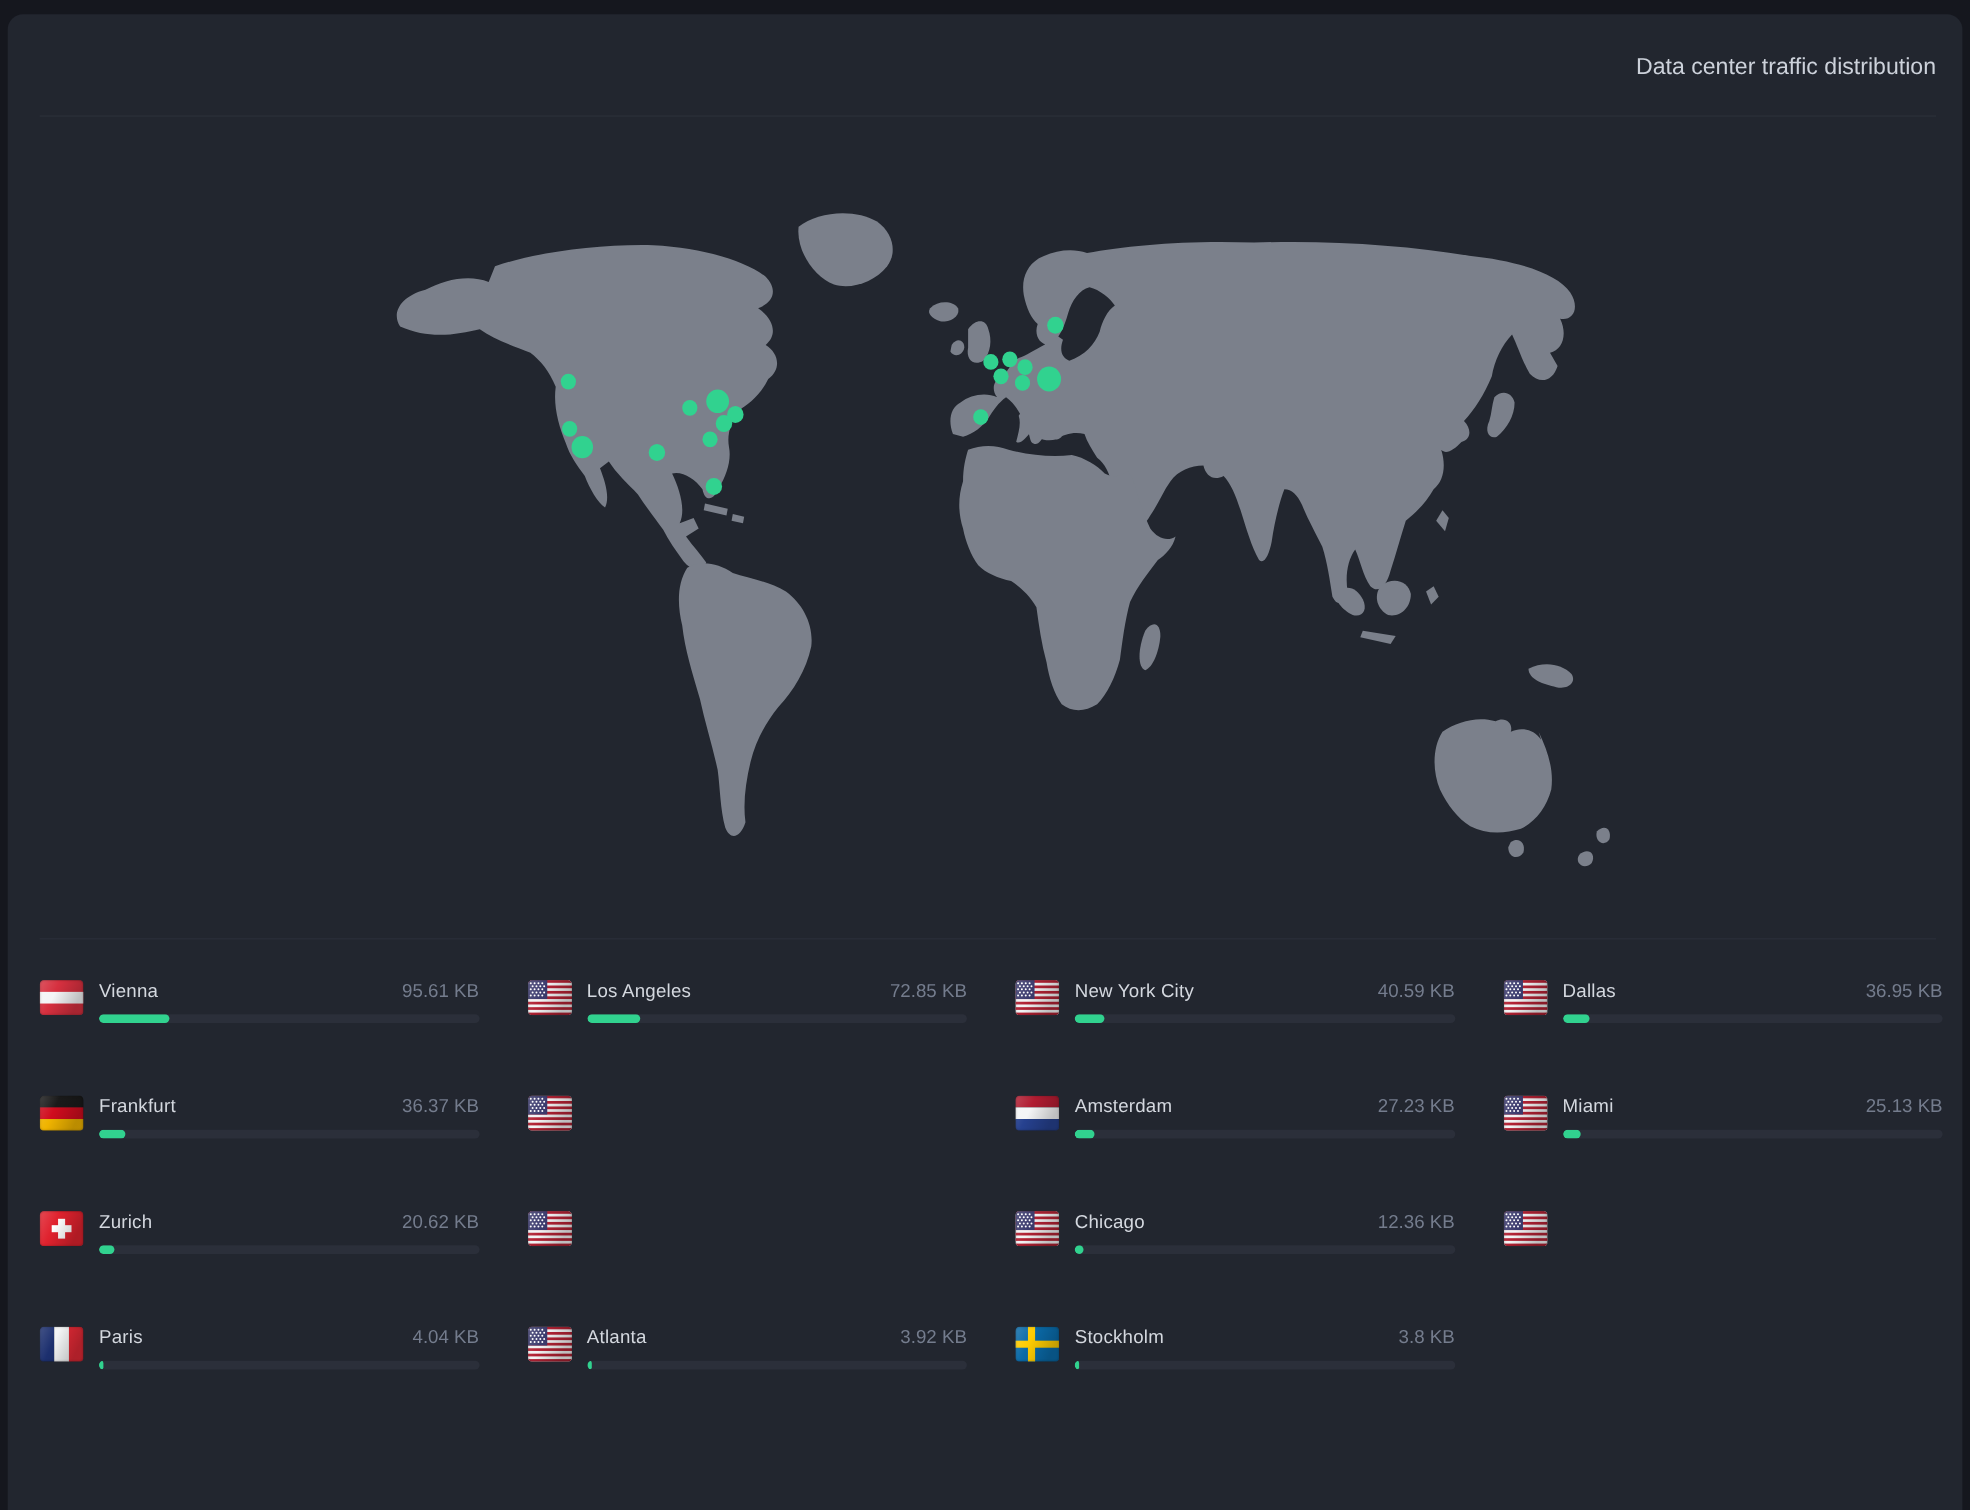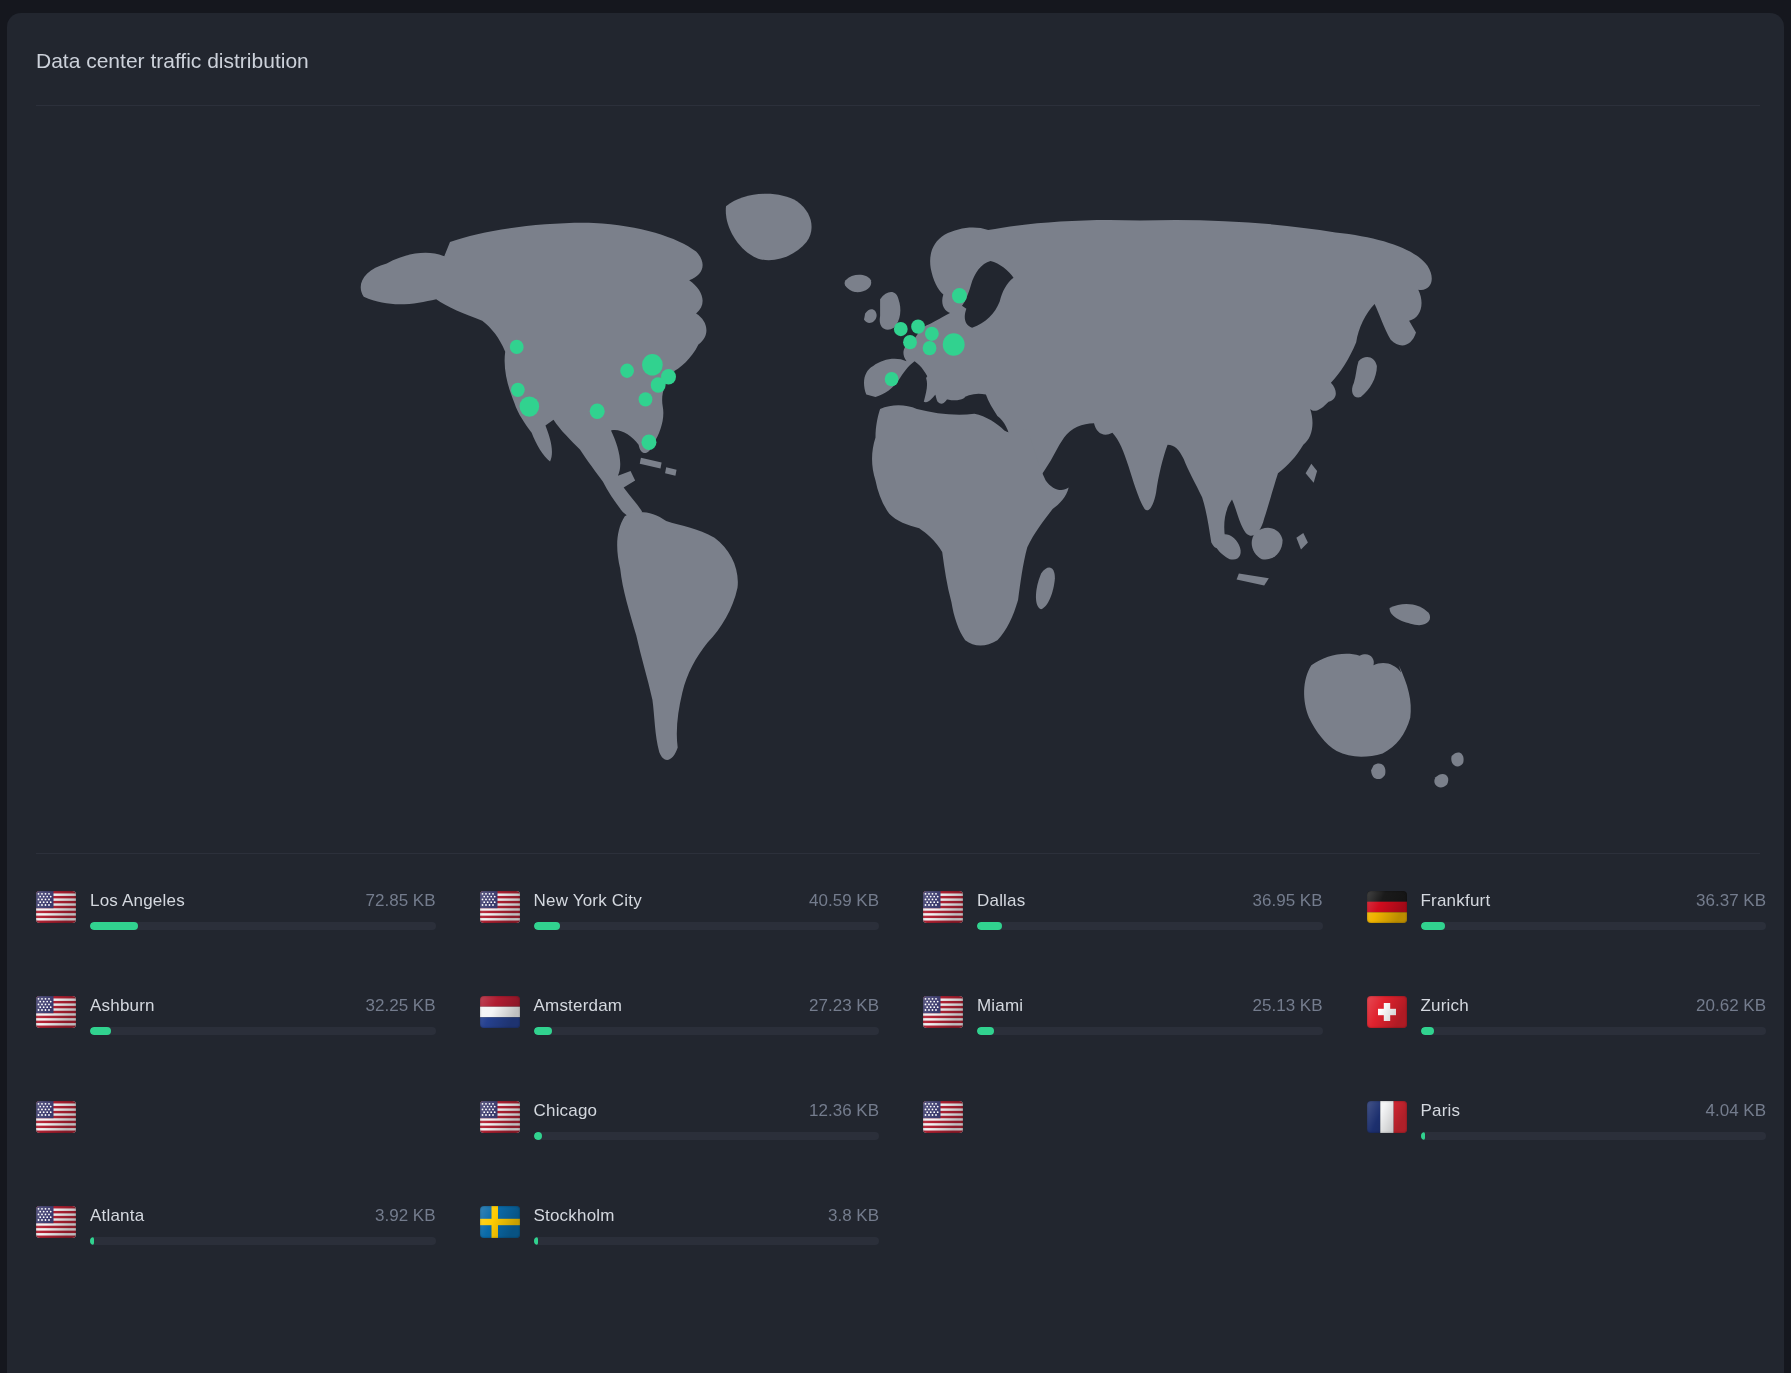--- a/index.html
+++ b/index.html
@@ -1,20 +1,20 @@
 <!DOCTYPE html>
 <html style="--accent: #31d28f; --land: #7b808b;"><head>
 <meta charset="utf-8">
 <style>
   html,body{margin:0;padding:0;background:#15171e;width:1791px;height:1373px;overflow:hidden;
     font-family:"Liberation Sans","DejaVu Sans",sans-serif;}
   .card{position:absolute;left:7px;right:7px;top:13px;height:1400px;background:#22262f;
     border-radius:14px 14px 0 0;}
   .card-header{padding:34px 24px 0 29px;}
-  .card-header h2{margin:0;font-size:21px;font-weight:400;color:#ccd1da;line-height:28px;}
+  .card-header h2{margin:0;font-size:21px;font-weight:400;color:#ccd1da;line-height:28px;text-align:right;}
   .title-divider{border:none;border-top:1px solid #2c303b;margin:30px 24px 0 29px;}
   .map-svg{position:absolute;left:328px;top:167px;width:1150px;height:620px;}
   .map-svg path{fill:var(--land);}
   .list-divider{position:absolute;left:29px;right:24px;top:840px;border-top:1px solid #2c303b;}
   .grid{position:absolute;left:29px;right:18px;top:877px;display:grid;
     grid-template-columns:repeat(4,1fr);column-gap:44px;row-gap:63px;}
   .cell{display:flex;gap:14px;align-items:flex-start;height:42px;}
   .flag{position:relative;width:40px;height:32px;border-radius:4px;overflow:hidden;flex:none;margin-top:1px;}
   .flag svg{display:block;width:100%;height:100%;}
   .flag::after{content:'';position:absolute;inset:0;border-radius:4px;
@@ -81,20 +81,37 @@
         <circle cx="538" cy="138" r="9.5" fill="#31d28f"></circle>
         <circle cx="543" cy="97" r="6.5" fill="#31d28f"></circle>
       </g>
   </svg>
 
   <div class="list-divider"></div>
   <div class="grid">
       <div class="cell">
         <div class="flag">
           <svg viewBox="0 0 40 32" preserveAspectRatio="none">
+            <rect width="40" height="32" fill="#d6303f"></rect>
+            <rect y="10.7" width="40" height="10.6" fill="#f4f5f6"></rect>
+          </svg>
+        </div>
+        <div class="meta">
+          <div class="toprow">
+            <span class="city">Vienna</span>
+            <span class="val">95.61 KB</span>
+          </div>
+          <div class="track">
+            <div class="fill" style="width:18.38%"></div>
+          </div>
+        </div>
+      </div>
+      <div class="cell">
+        <div class="flag">
+          <svg viewBox="0 0 40 32" preserveAspectRatio="none">
             <rect width="40" height="32" fill="#f2f3f4"></rect>
             <g fill="#b22234">
               <rect width="40" height="2.46"></rect>
               <rect y="4.92" width="40" height="2.46"></rect>
               <rect y="9.85" width="40" height="2.46"></rect>
               <rect y="14.77" width="40" height="2.46"></rect>
               <rect y="19.69" width="40" height="2.46"></rect>
               <rect y="24.62" width="40" height="2.46"></rect>
               <rect y="29.54" width="40" height="2.46"></rect>
             </g>
@@ -277,29 +294,20 @@
               <circle cx="4.2" cy="11.2" r=".9"></circle>
               <circle cx="7.7" cy="11.2" r=".9"></circle>
               <circle cx="11.2" cy="11.2" r=".9"></circle>
               <circle cx="14.7" cy="11.2" r=".9"></circle>
               <circle cx="2.5" cy="14" r=".9"></circle>
               <circle cx="6" cy="14" r=".9"></circle>
               <circle cx="9.5" cy="14" r=".9"></circle>
               <circle cx="13" cy="14" r=".9"></circle>
             </g>
           </svg>
-        </div>
-        <div class="meta">
-          <div class="toprow">
-            <span class="city">Ashburn</span>
-            <span class="val">32.25 KB</span>
-          </div>
-          <div class="track">
-            <div class="fill" style="width:6.20%"></div>
-          </div>
         </div>
       </div>
       <div class="cell">
         <div class="flag">
           <svg viewBox="0 0 40 32" preserveAspectRatio="none">
             <rect width="40" height="10.7" fill="#b01c31"></rect>
             <rect y="10.7" width="40" height="10.7" fill="#f4f5f6"></rect>
             <rect y="21.3" width="40" height="10.7" fill="#26418f"></rect>
           </svg>
         </div>

